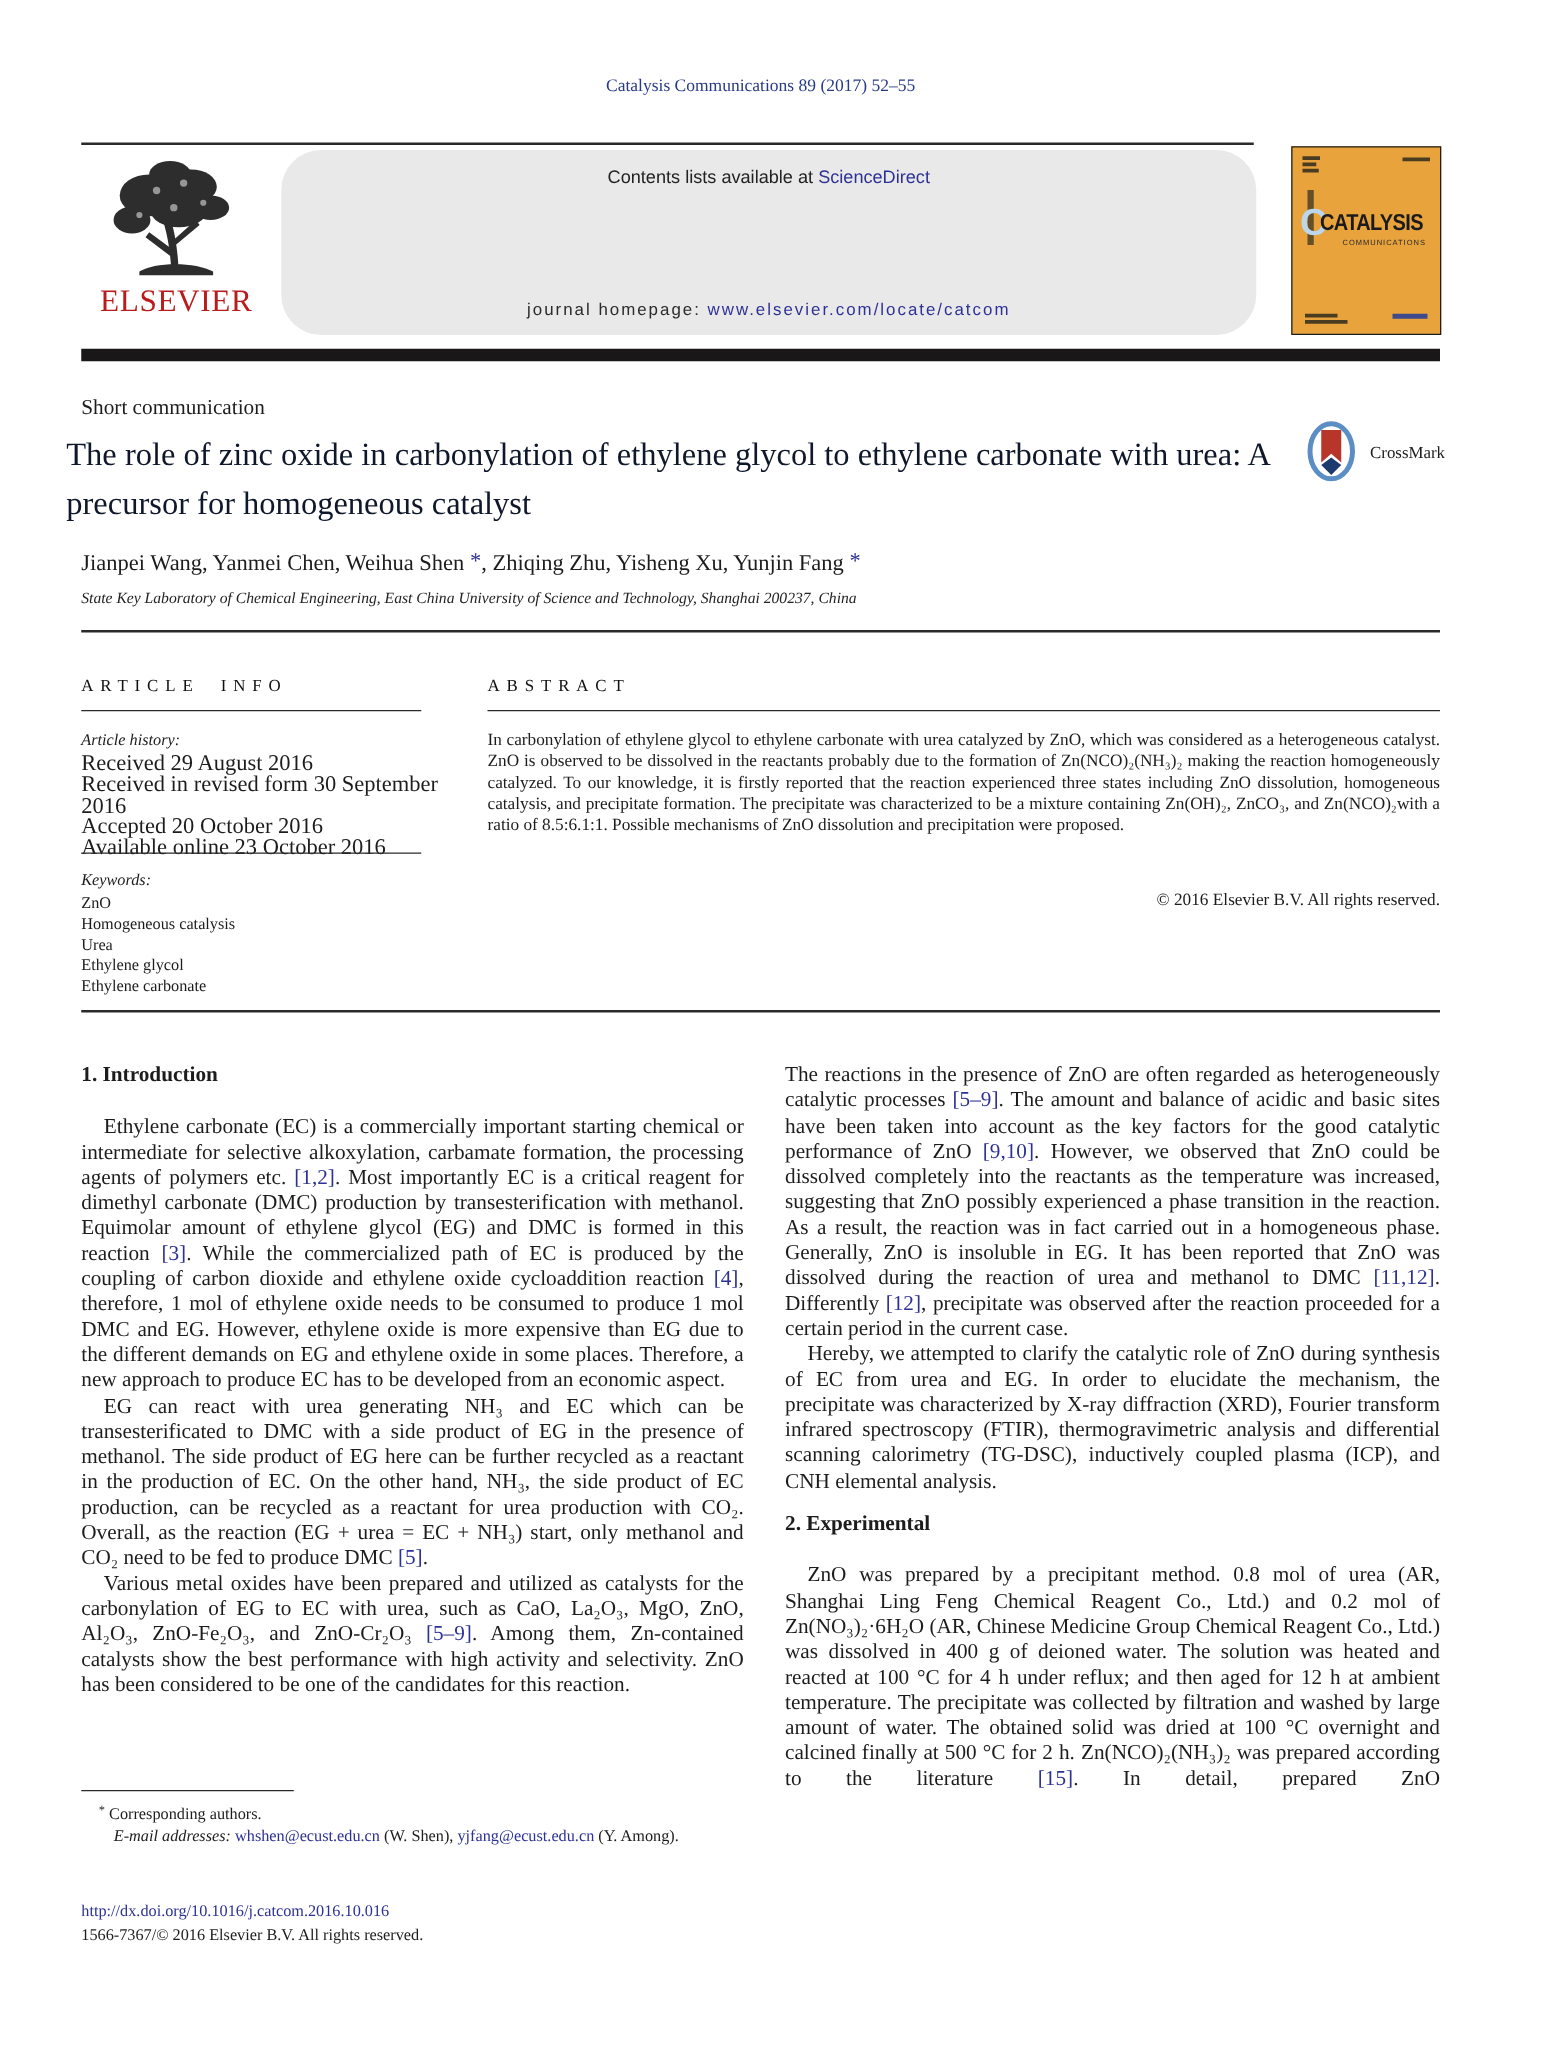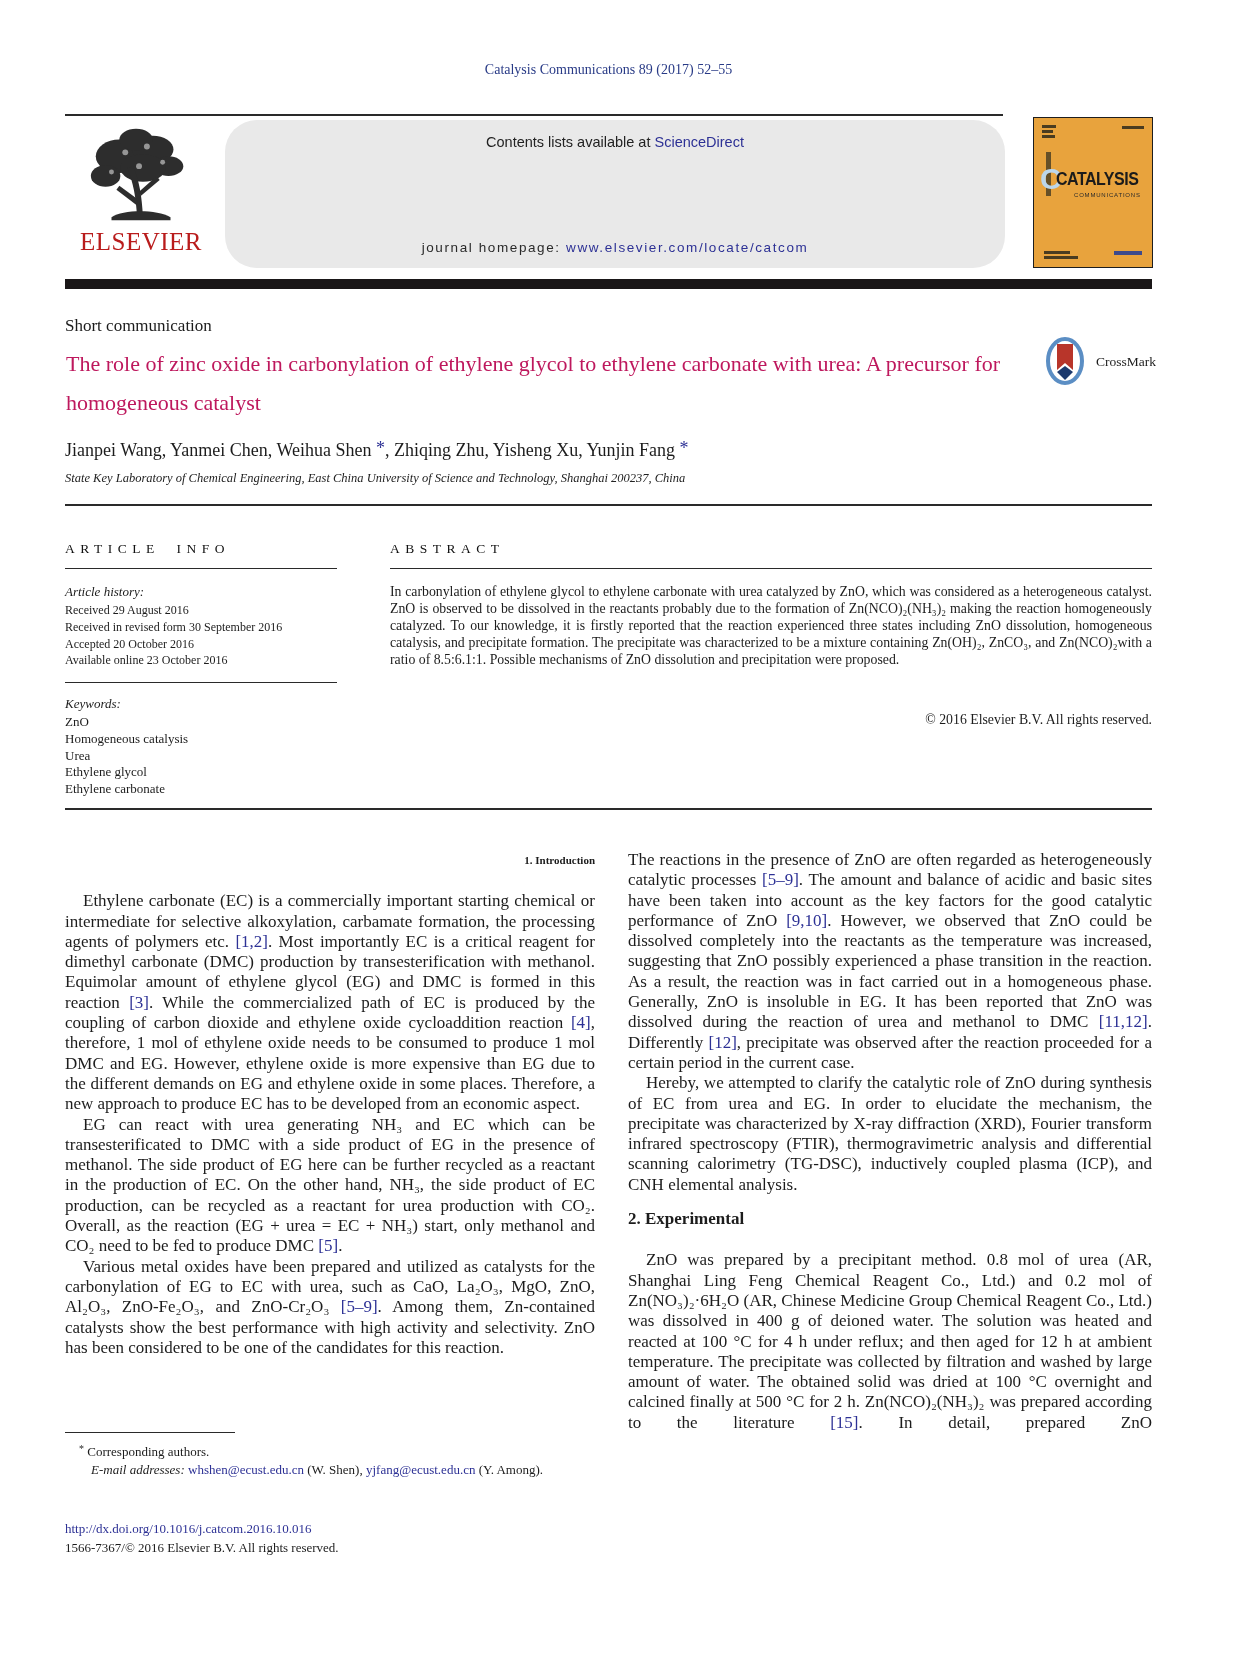--- a/index.html
+++ b/index.html
@@ -34,49 +34,49 @@
   .cover-sub{position:absolute;left:40px;top:74px;font-family:"Liberation Sans","DejaVu Sans",sans-serif;
              font-size:6px;letter-spacing:0.8px;color:#2a2a2a;}
   .cover-c{position:absolute;left:6px;top:44px;font-family:"Liberation Sans","DejaVu Sans",sans-serif;
            font-size:30px;font-weight:bold;color:#bcd6ea;}
   .cover-vert{position:absolute;left:17px;top:34px;width:44px;height:5px;background:#3a3320;
               transform:rotate(90deg);transform-origin:left top;opacity:.75;}
   .blackbar{position:absolute;left:65px;top:279px;width:1087px;height:10px;background:#1a1718;}
 
   
   .kind{position:absolute;left:65px;top:316px;font-size:17px;}
-  .title{position:absolute;left:66px;top:344px;width:995px;font-size:22px;line-height:39px;color:#be185d;}
+  .title{position:absolute;left:53px;top:344px;width:995px;font-size:26px;line-height:39px;color:#0f172a;}
   .crossmark{position:absolute;left:1042px;top:336px;width:130px;height:52px;}
   .crossmark-label{position:absolute;left:54px;top:18px;font-size:13.5px;color:#1c1c1c;}
   .authors{position:absolute;left:65px;top:438px;font-size:18px;}
   .authors .lnk{vertical-align:2px;}
   .affiliation{position:absolute;left:65px;top:471px;font-size:12.5px;font-style:italic;color:#222;}
   .rule-head{left:65px;top:504px;width:1087px;}
 
   
   .info-heading{position:absolute;top:541px;font-size:13.5px;letter-spacing:5.5px;word-spacing:8px;color:#111;}
   .h-artinfo{left:65px;}
   .h-abstract{left:390px;}
   .rule-artinfo{left:65px;top:568px;width:272px;height:1px;}
   .rule-abstract{left:390px;top:568px;width:762px;height:1px;}
   .history-label{position:absolute;left:65px;top:584px;font-size:13px;font-style:italic;}
-  .history-list{position:absolute;left:65px;top:602px;font-size:12px;line-height:16.8px;width:300px;}
+  .history-list{position:absolute;left:65px;top:602px;font-size:18px;line-height:16.8px;width:300px;}
   .rule-kw{left:65px;top:682px;width:272px;height:1px;}
   .kw-label{position:absolute;left:65px;top:696px;font-size:13px;font-style:italic;}
   .kw-list{position:absolute;left:65px;top:714px;font-size:13px;line-height:16.8px;width:300px;}
   .abstract-text{position:absolute;left:390px;top:583px;width:762px;font-size:13.8px;
                  line-height:17px;text-align:justify;}
   .abstract-copy{position:absolute;left:390px;top:712px;width:762px;text-align:right;font-size:13.8px;}
   .rule-sec{left:65px;top:808px;width:1087px;}
 
   
   .col{position:absolute;font-size:17px;line-height:20.3px;text-align:justify;}
   .col-left{left:65px;top:850px;width:530px;}
   .col-right{left:628px;top:850px;width:524px;}
-  .sec-h{font-weight:bold;font-size:11px;margin:0 0 21px 0;text-align:right;}
+  .sec-h{font-weight:bold;font-size:17px;margin:0 0 21px 0;text-align:left;}
   .sec-h2{font-weight:bold;font-size:17px;margin:14px 0 21px 0;text-align:left;}
   .para{margin:0;text-indent:18px;}
   .para.noindent{text-indent:0;}
   .para.cont{text-align-last:justify;}
 
   
   .fn{position:absolute;left:65px;top:1432px;width:530px;font-size:13px;line-height:18px;}
   .fn-rule{width:170px;height:1px;background:#2a2a2a;margin-bottom:7px;}
   .fn-marker{font-size:10px;vertical-align:4px;}
   .fn-line1{padding-left:14px;}

